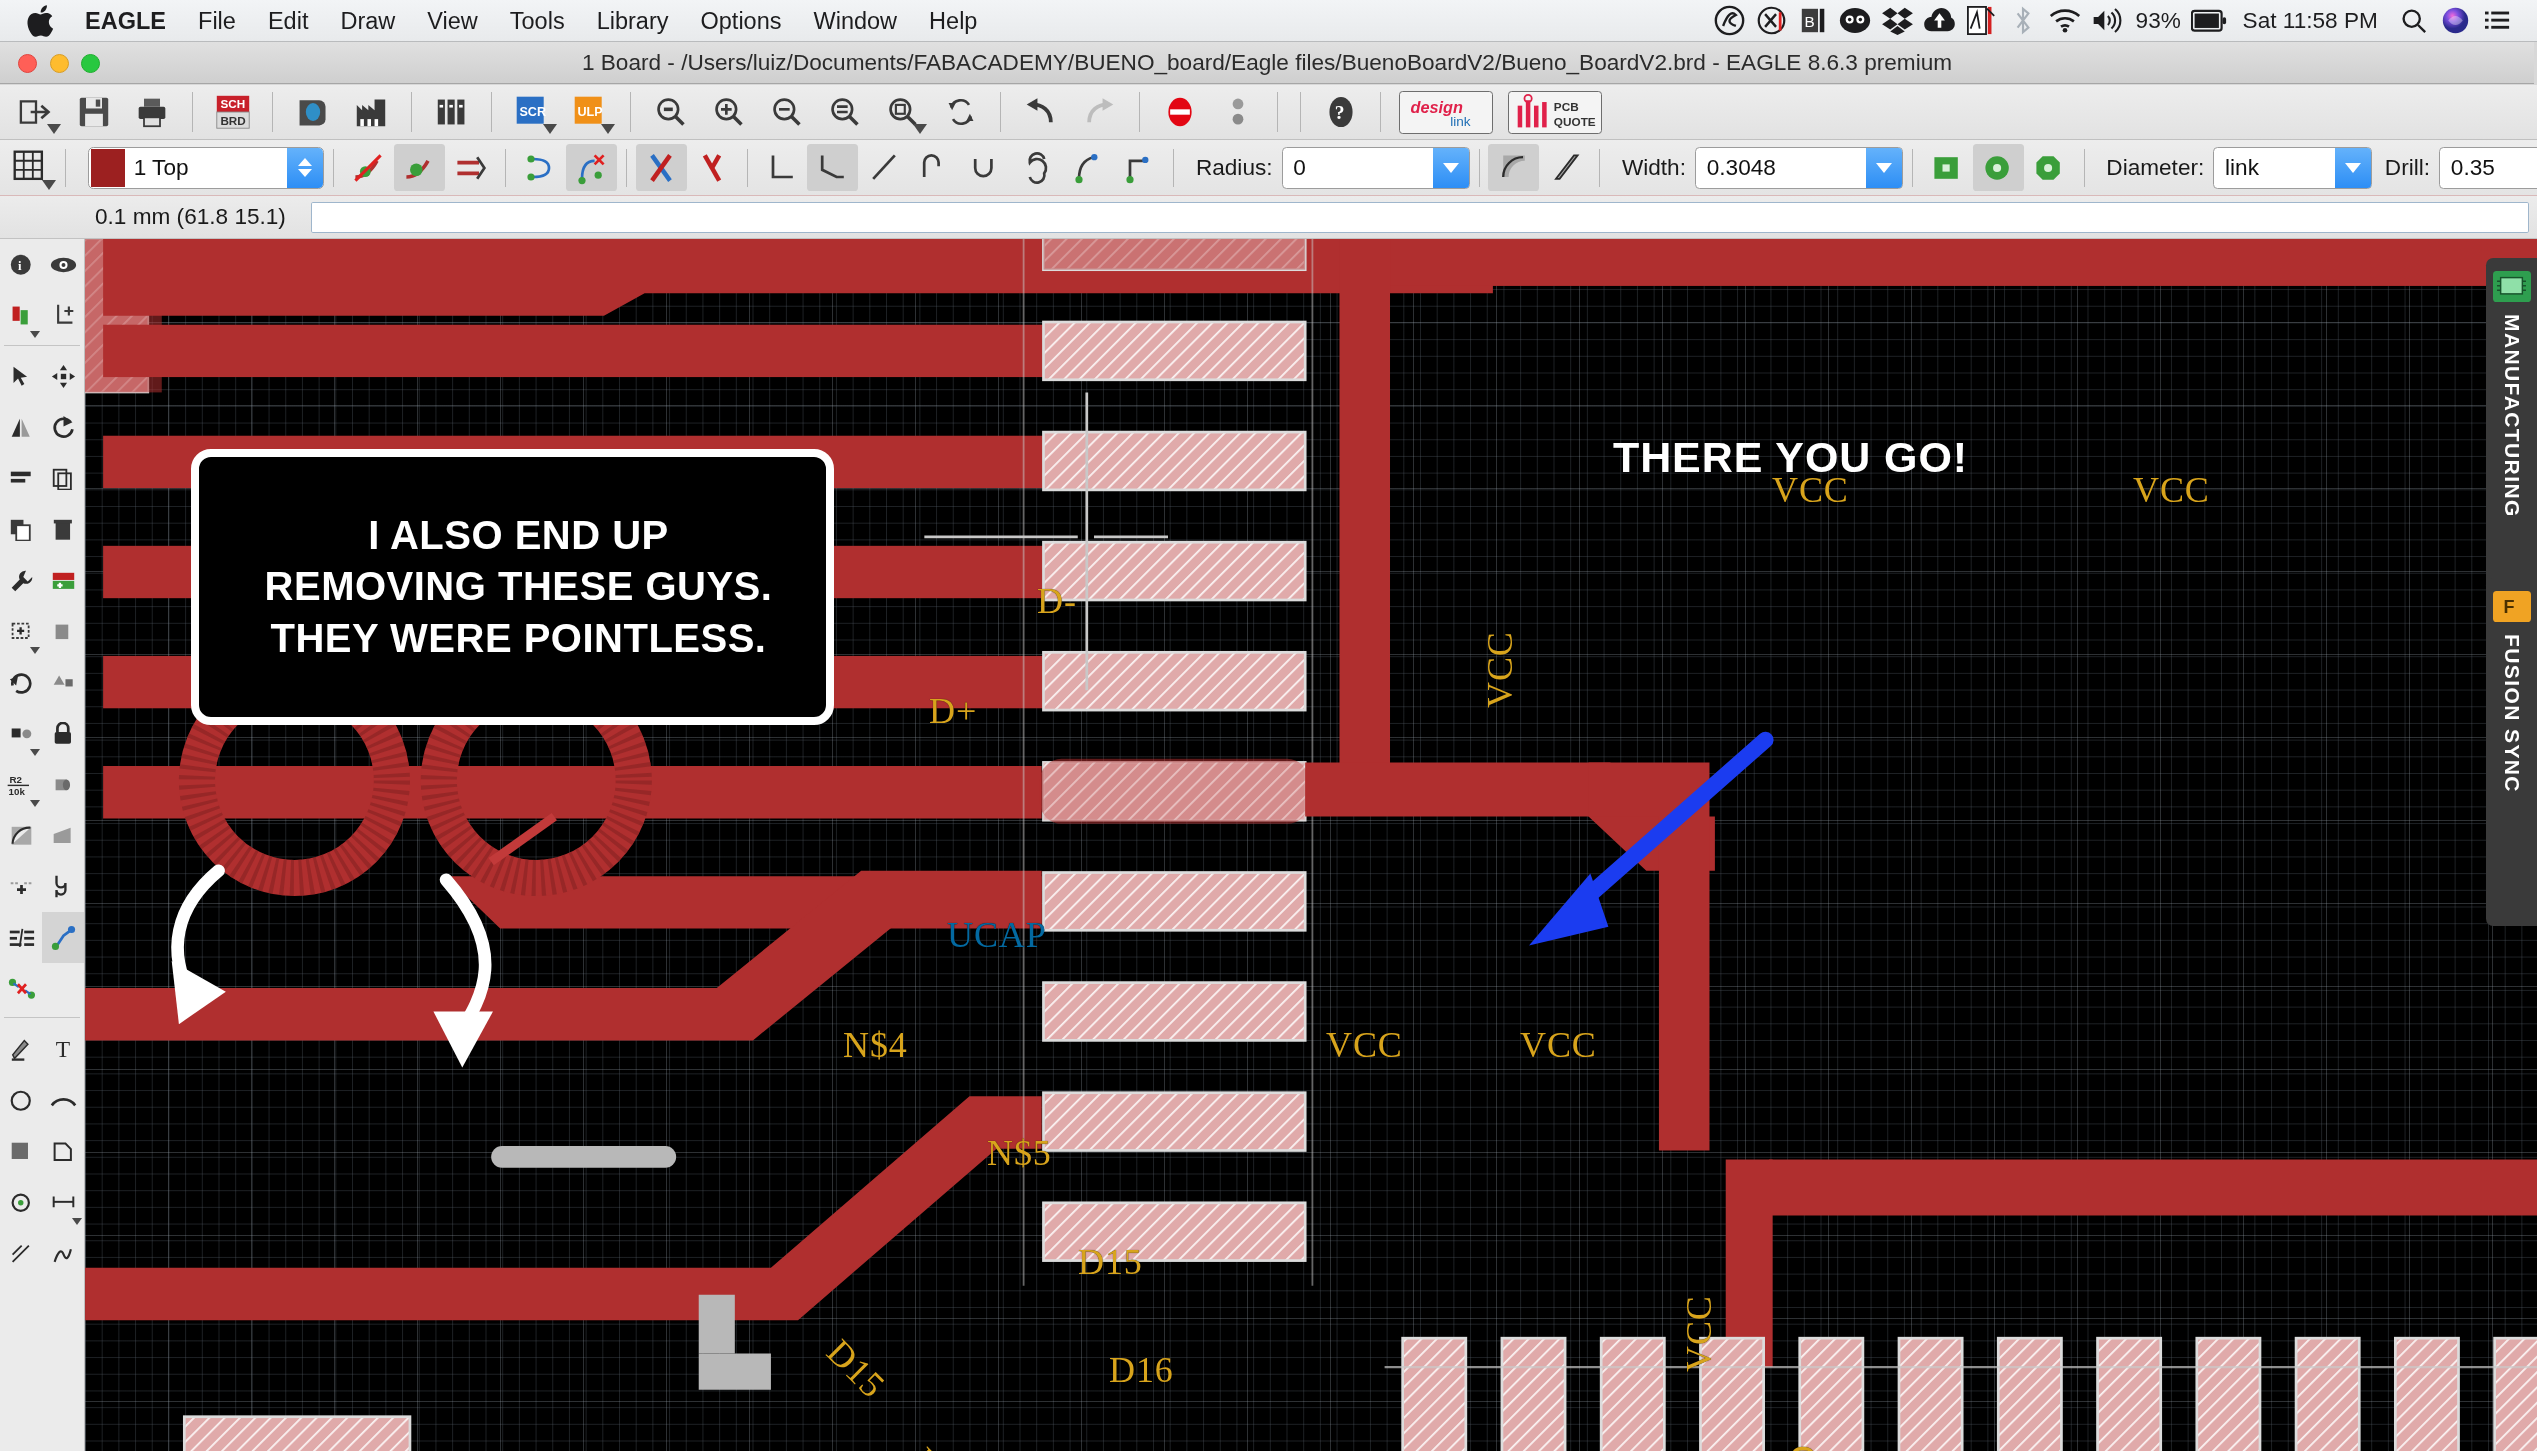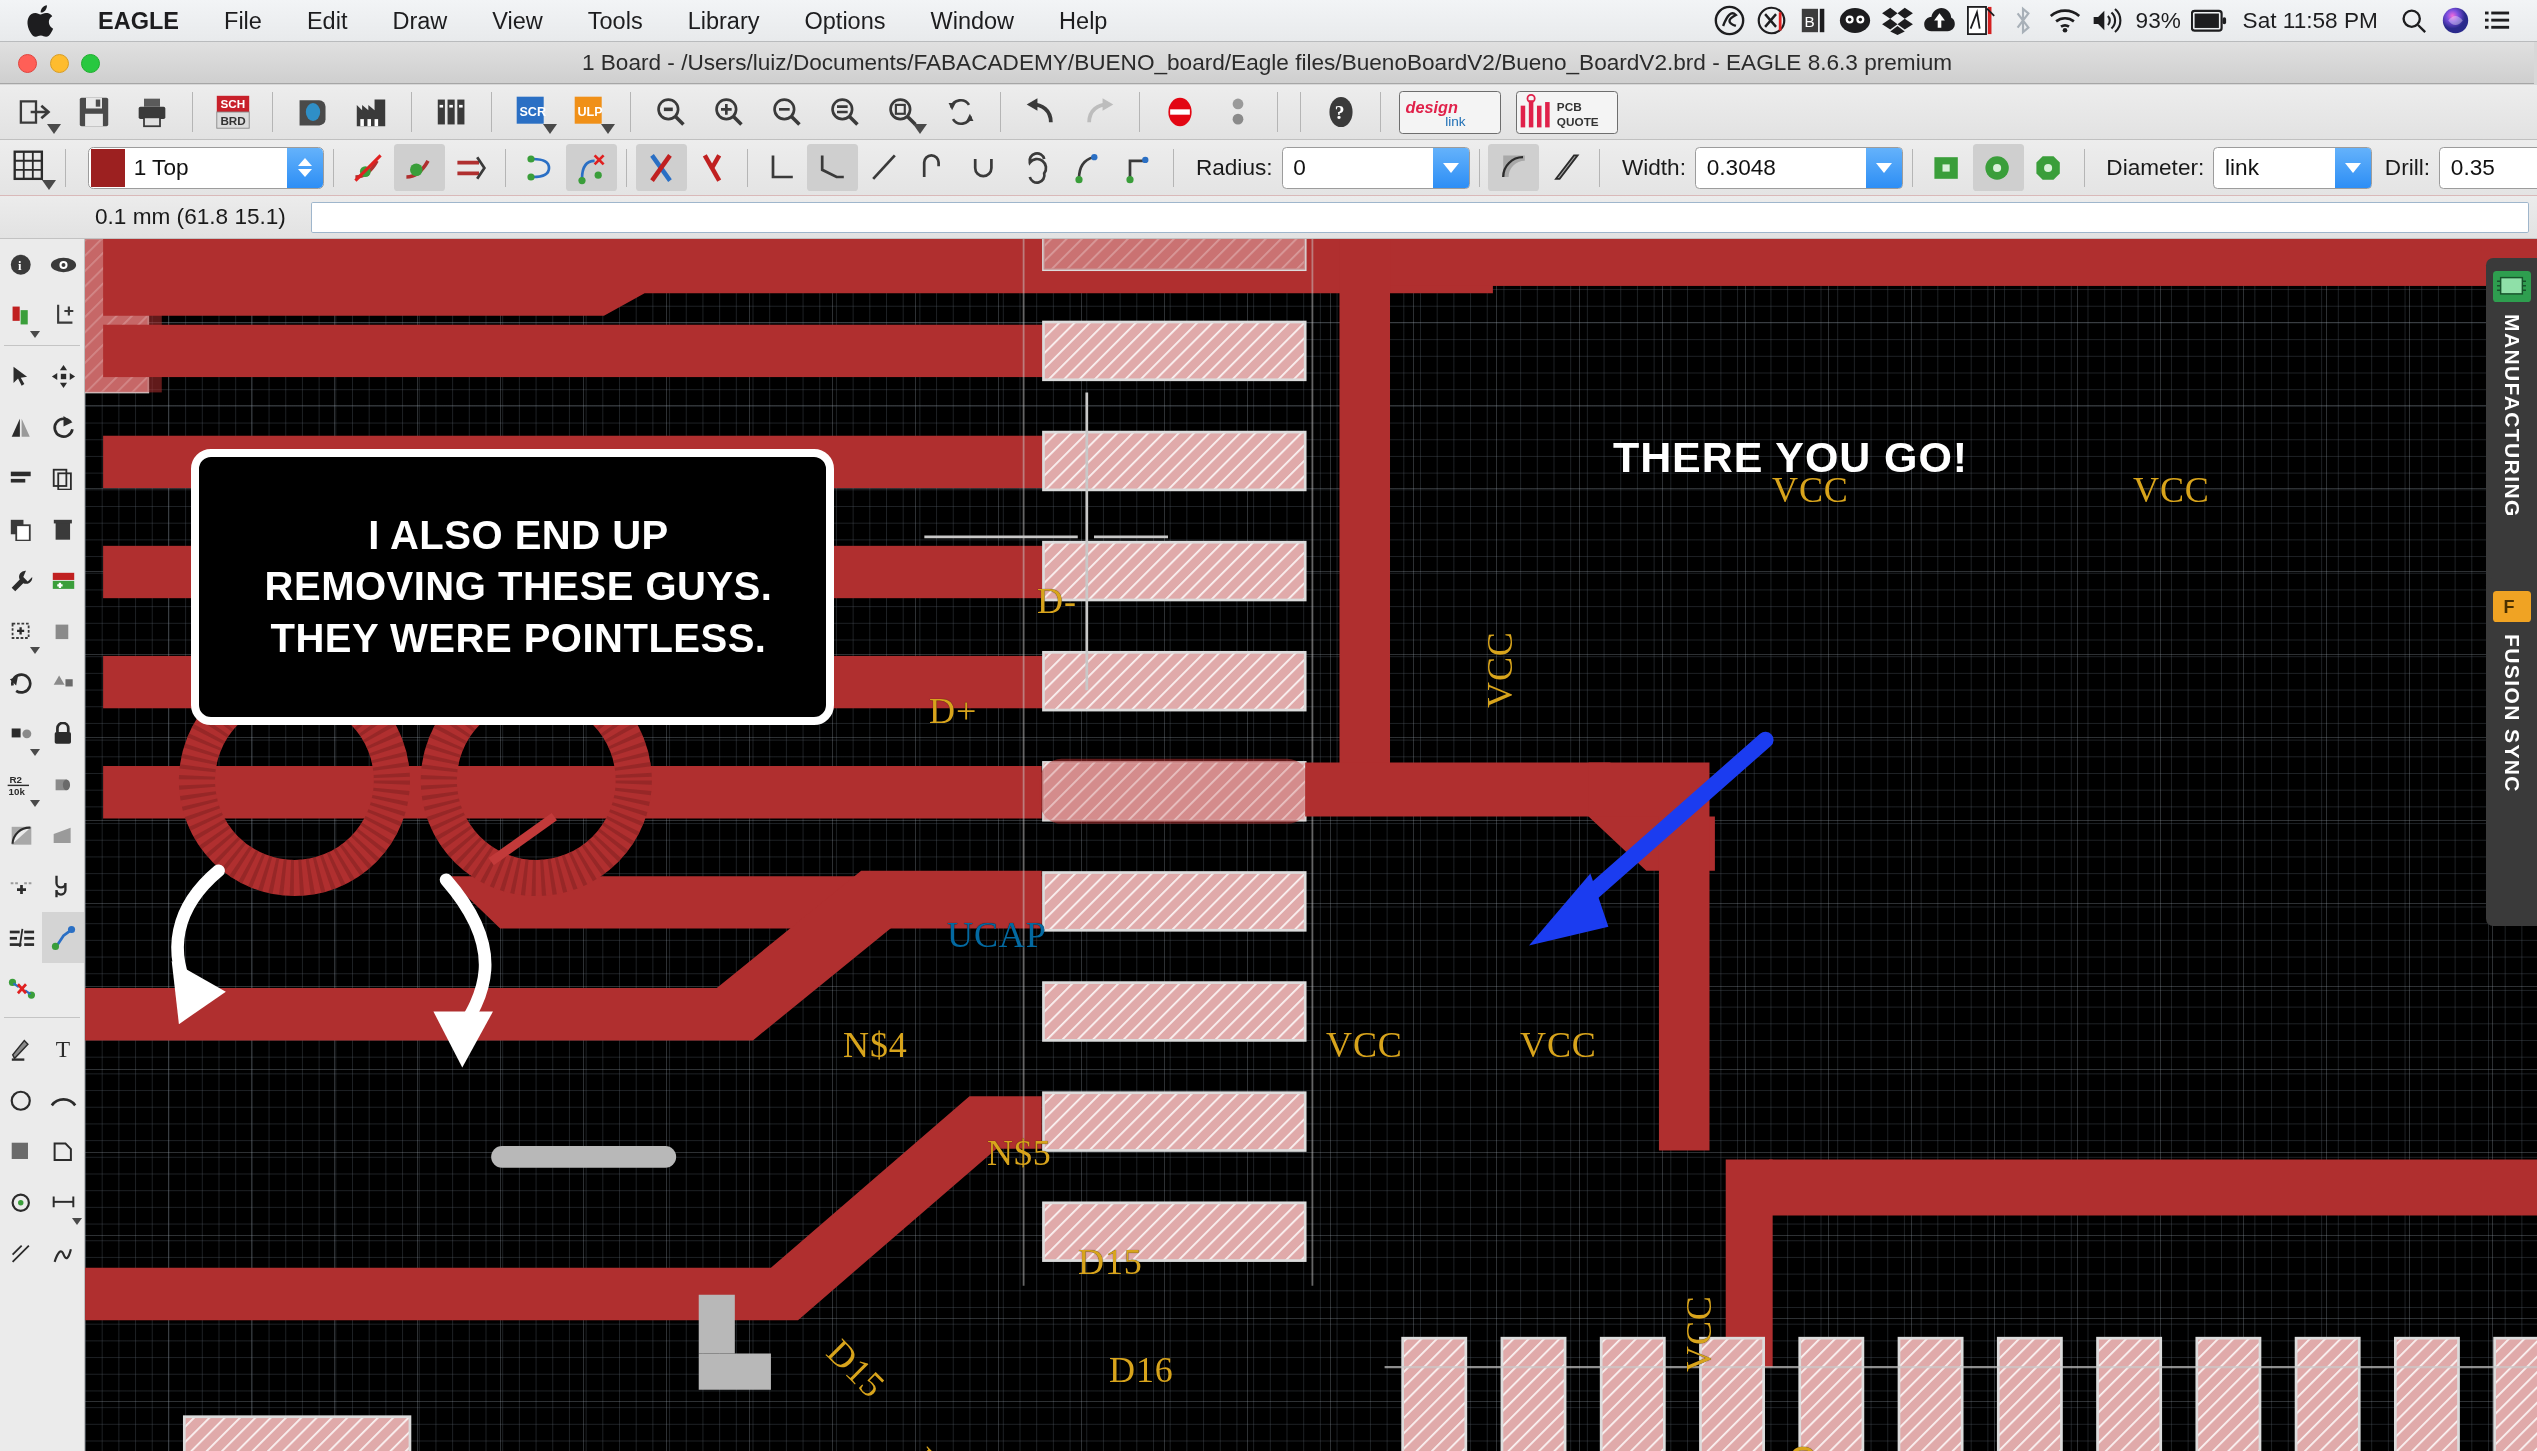--- a/index.html
+++ b/index.html
@@ -14,21 +14,20 @@
 
   
   .menubar {
     position: absolute; top: 0; left: 0;
     width: 2538px; height: 42px;
     background: linear-gradient(to bottom, #f2f4f6 0%, #e8eaec 100%);
     border-bottom: 0.9px solid #b9bbbd;
     display: flex; align-items: center;
     padding: 0 12.6px;
     z-index: 100;
-    gap: 13px;
   }
   .apple-logo {
     width: 31px; height: 36px;
     margin: 0 23.5px 0 12.6px;
     position: relative; flex: none;
   }
   .apple-logo svg { display:block; }
   .menu-item {
     font-size: 23.5px; color: #1d1d1f;
     padding: 0 16px; white-space: nowrap;
@@ -96,22 +95,22 @@
   .tb-caret {
     position: absolute; right: 4.5px; bottom: 3.6px;
     width: 0; height: 0;
     border-left: 7.2px solid transparent;
     border-right: 7.2px solid transparent;
     border-top: 10px solid #4a4a4a;
   }
   .badge-btn {
     border: 1.8px solid #6e6e6e; border-radius: 3.6px;
     background: #f4f4f4;
-    width: 102px; height: 43px;
-    display:flex; align-items:center; justify-content:flex-start;
+    width: 94px; height: 43px;
+    display:flex; align-items:center; justify-content:flex-end;
     flex:none; margin: 0 7.2px; text-decoration: underline;
   }
 
   
   .toolbar2 {
     position: absolute; top: 140px; left: 0;
     width: 2538px; height: 56px;
     background: linear-gradient(to bottom,#ededed 0%, #e4e4e4 100%);
     border-bottom: 0.9px solid #d9b9b9;
     display: flex; align-items: center;

